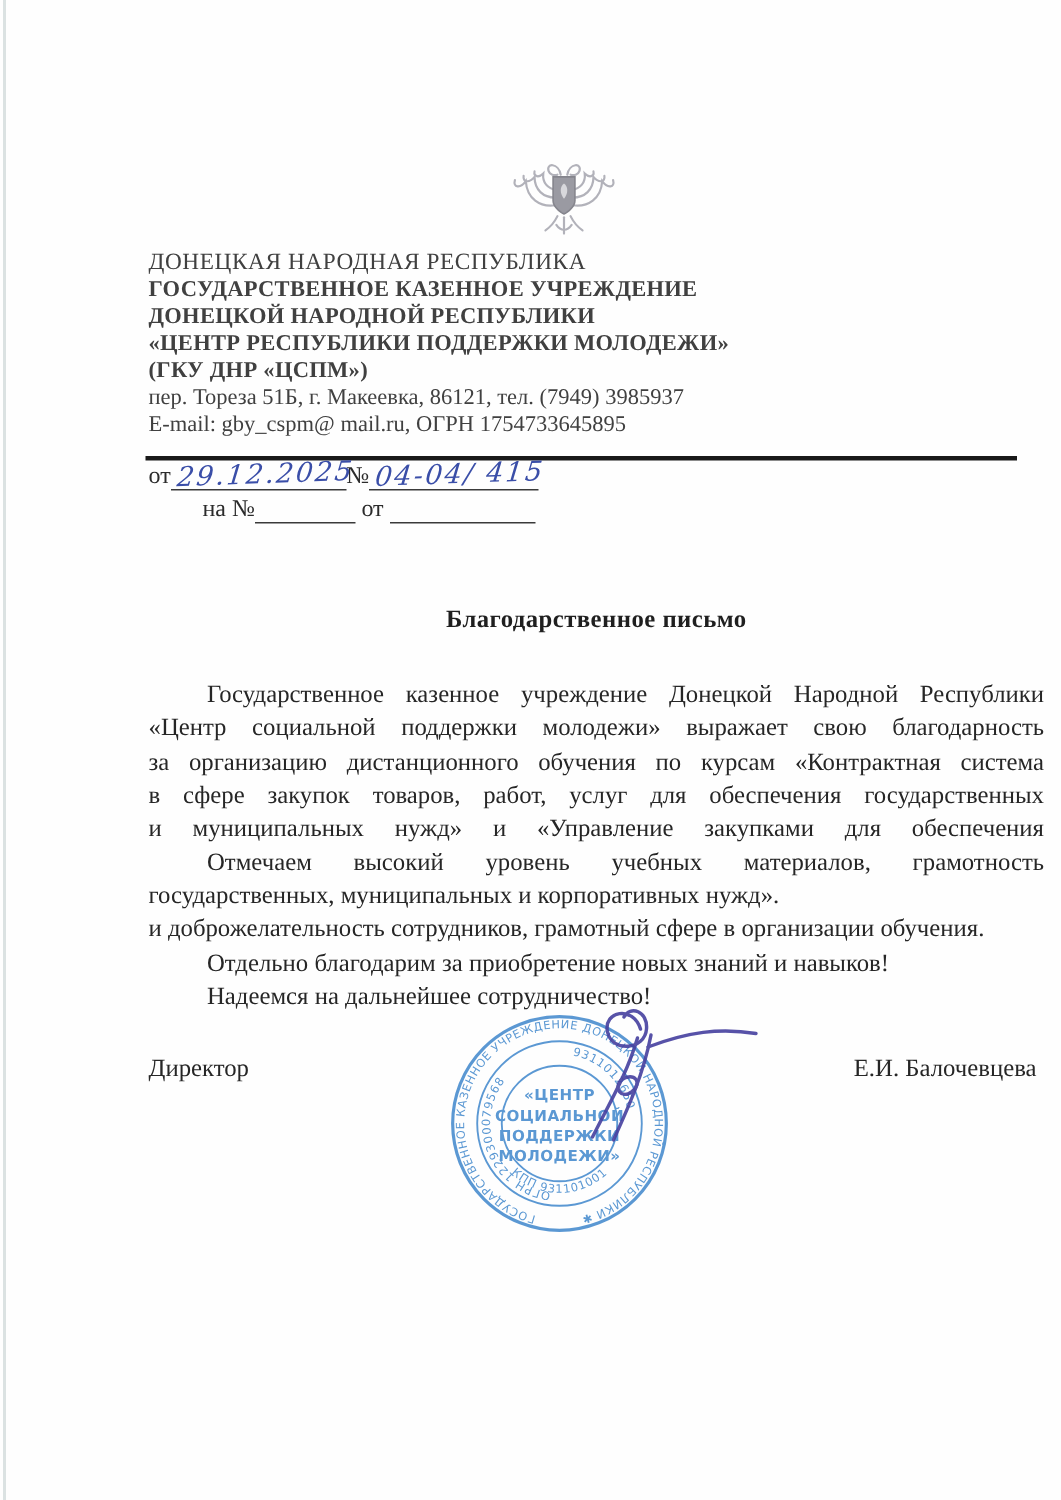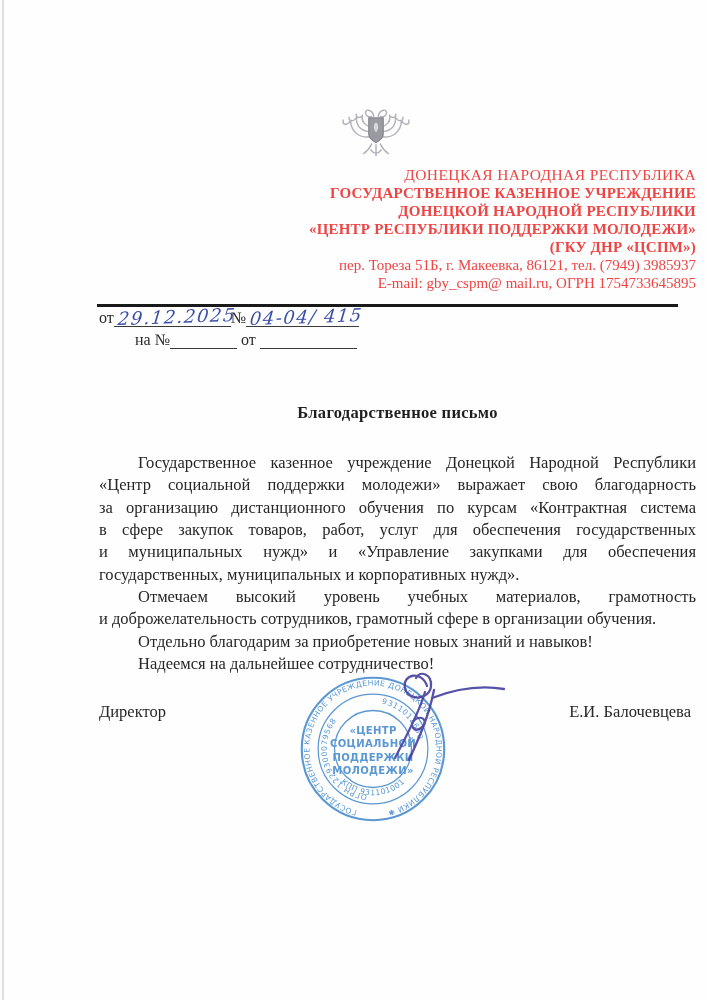--- a/index.html
+++ b/index.html
@@ -4,22 +4,22 @@
 <style>
   html,body{margin:0;padding:0;}
   body{background:#ffffff;width:707px;height:1000px;position:relative;
        font-family:"Liberation Serif", serif; color:#272727; overflow:hidden;}
   .page{position:absolute;inset:0;background:#fefefe;}
   .scan-edge{position:absolute;left:2px;top:0;width:2px;height:100%;
              background:#ccd6d6;opacity:.7;}
 
   
   .emblem{position:absolute;left:339px;top:99px;width:74px;height:64px;}
-  .lh{position:absolute;left:99px;top:166px;width:597px;text-align:right;
-      color:#ef4444;}
+  .lh{position:absolute;left:99px;top:166px;width:597px;text-align:left;
+      color:#404040;}
   .lh div{line-height:18px;}
   .lh .country{font-size:15.5px;letter-spacing:.4px;}
   .lh .org{font-size:15px;font-weight:bold;letter-spacing:.2px;}
   .lh .small{font-size:15px;}
 
   .rule{position:absolute;left:97px;top:304px;width:581px;height:3px;
         background:#191919;}
 
   
   .refrow{position:absolute;left:99px;font-size:16px;color:#2b2b2b;
@@ -101,22 +101,22 @@
   </div>
 
   <div class="doc-title">Благодарственное письмо</div>
 
   <div class="body-text">
     <div class="bl jst ind">Государственное казенное учреждение Донецкой Народной Республики</div>
     <div class="bl jst">«Центр социальной поддержки молодежи» выражает свою благодарность</div>
     <div class="bl jst">за организацию дистанционного обучения по курсам «Контрактная система</div>
     <div class="bl jst">в сфере закупок товаров, работ, услуг для обеспечения государственных</div>
     <div class="bl jst">и муниципальных нужд» и «Управление закупками для обеспечения</div>
+    <div class="bl jst ind">Отмечаем высокий уровень учебных материалов, грамотность</div>
     <div class="bl">государственных, муниципальных и корпоративных нужд».</div>
-    <div class="bl jst ind">Отмечаем высокий уровень учебных материалов, грамотность</div>
     <div class="bl">и доброжелательность сотрудников, грамотный сфере в организации обучения.</div>
     <div class="bl ind">Отдельно благодарим за приобретение новых знаний и навыков!</div>
     <div class="bl ind">Надеемся на дальнейшее сотрудничество!</div>
   </div>
 
   <div class="sig-row">
     <span>Директор</span>
     <span>Е.И. Балочевцева</span>
   </div>
 

